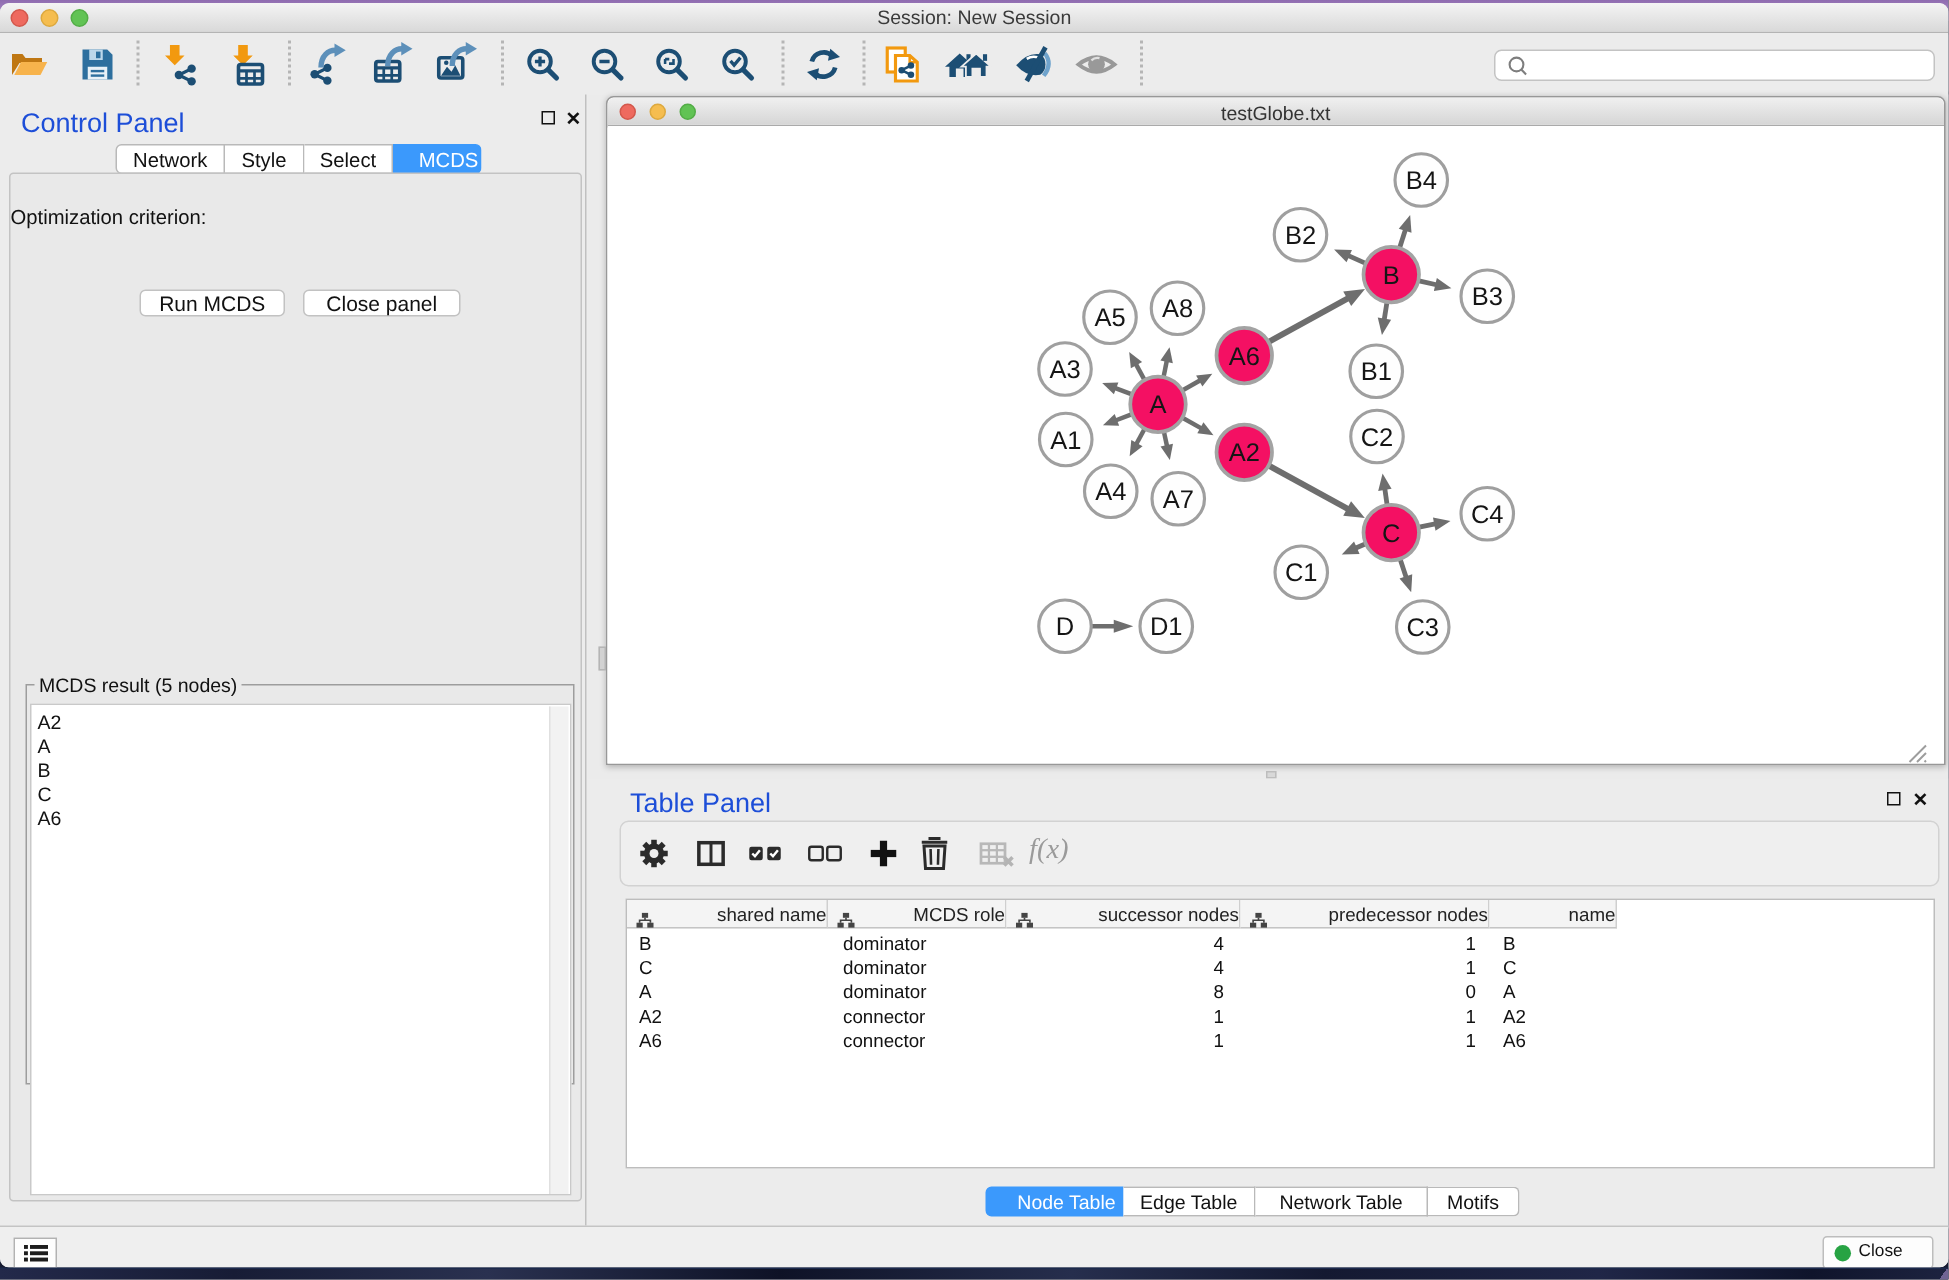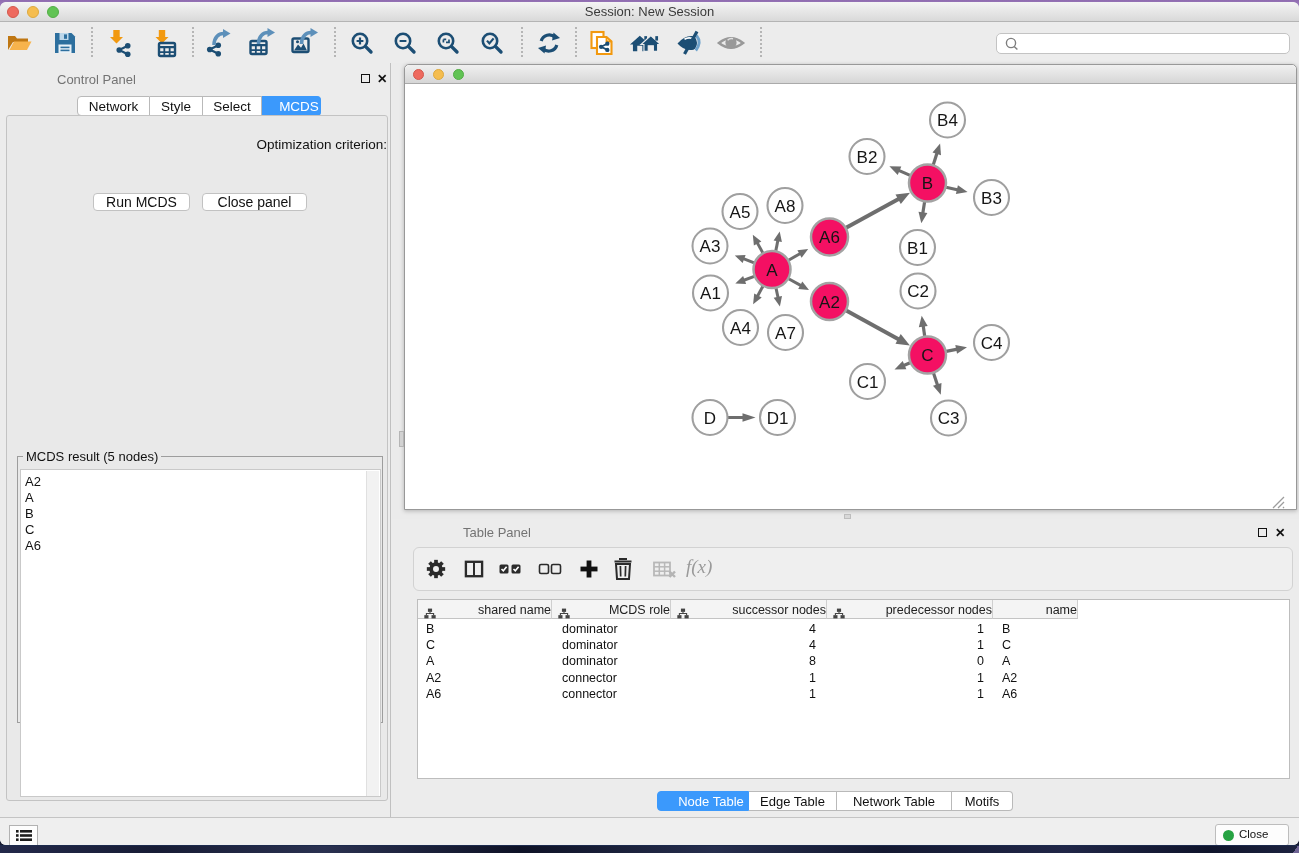--- a/index.html
+++ b/index.html
@@ -20,36 +20,36 @@
 #title { position:absolute; width:100%; top:2px; text-align:center; font-size:13px; color:#3a3a3a; }
 
 #toolbar { position:absolute; left:0; top:21px; width:100%; height:38px; background:#ececec; }
 .sep { position:absolute; top:4px; height:30px; width:0; border-left:2px dotted #b5b5b5; }
 #search { position:absolute; left:996px; top:10px; width:294px; height:21px; background:#fff;
   border:1px solid #c3c3c3; border-radius:5px; }
 
 #main { position:absolute; left:0; top:61px; width:1299px; height:756px; background:#ececec; }
 #leftpanel { position:absolute; left:0; top:0; width:391px; height:756px; border-right:1px solid #c0c0c0; }
 #rightarea { position:absolute; left:392px; top:0; width:907px; height:756px; background:#ebebeb; }
-.paneltitle { font-size:13px; color:#737373;margin-left:43px; }
+.paneltitle { font-size:18px; color:#1d4ed8; }
 
 #cp-title { position:absolute; left:14px; top:9px; }
 .wbtn { position:absolute; top:13px; font-size:12px; color:#111; }
 .wbtn.sq { width:9px; height:9px; border:1.6px solid #111; }
 .wbtn.xx { font-size:12.5px; font-weight:bold; }
 #cp-tabs { position:absolute; left:77px; top:33px; height:20px; display:flex; }
 .seg { height:20px; background:#fff; border:1px solid #b9b9b9; border-left:none;
   font-size:13.5px; color:#111; display:flex; align-items:center; justify-content:center; }
 .seg.first { border-left:1px solid #b9b9b9; border-radius:4px 0 0 4px; }
 .seg.sel { background:#3b99fc; color:#fff; border-color:#3b99fc;padding-left:16px; }
 #cp-tabs .seg.sel { border-radius:0 4px 4px 0; }
 #btabs .seg.sel { border-radius:4px 0 0 4px; }
 #cp-panel { position:absolute; left:6px; top:52px; width:382px; height:686px;
   background:#e9e9e9; border:1px solid #c3c3c3; border-radius:3px; }
-#opt-label { position:absolute; left:0; top:21px; width:100%; text-align:right; font-size:13.5px; color:#111; }
+#opt-label { position:absolute; left:0; top:21px; width:100%; text-align:left; font-size:13.5px; color:#111; }
 #dropdown { position:absolute; left:36px; top:43px; width:312px; height:20px; background:#fff;
   border:1px solid #b6b6b6; border-radius:4px; font-size:13.5px; color:#111; }
 #dropdown span { position:absolute; left:12px; top:2px; font-size:14px; }
 #dd-btn { position:absolute; right:-1px; top:-1px; width:19px; height:20px; border-radius:0 4px 4px 0;
   background:linear-gradient(#59aafd,#2077f3); }
 .btn { position:absolute; height:18px; background:#fff; border:1px solid #c2c2c2; border-radius:4px;
   font-size:14px; color:#111; text-align:center; line-height:16px; }
 #groupbox { position:absolute; left:10px; top:340px; width:366px; height:267px;
   border:1px solid #9d9d9d; }
 #groupbox .glabel { position:absolute; left:5px; top:-8px; background:#e9e9e9; padding:0 3px;
@@ -260,20 +260,21 @@
           </div>
         </div>
       </div>
     </div>
     <div id="rightarea">
       <div id="netwin">
         <div id="net-titlebar">
           <div class="tl t1" style="left:8px"></div>
             <div class="tl t2" style="left:28px"></div>
             <div class="tl t3" style="left:48px"></div>
+          <div id="net-title">testGlobe.txt</div>
         </div>
         <div id="graphbox">
             <svg id="graph" style="display:block" width="892" height="424" viewBox="0 0 892 424" xmlns="http://www.w3.org/2000/svg" font-family="Liberation Sans, sans-serif">
 <line x1="357.8" y1="167.9" x2="351.9" y2="157.1" stroke="#6e6e6e" stroke-width="3"></line>
 <polygon points="347.8,149.7 356.4,156.4 348.9,160.5" fill="#6e6e6e"></polygon>
 <line x1="370.8" y1="165.9" x2="373.0" y2="154.8" stroke="#6e6e6e" stroke-width="3"></line>
 <polygon points="374.7,146.5 376.9,157.1 368.6,155.4" fill="#6e6e6e"></polygon>
 <line x1="349.2" y1="177.8" x2="337.7" y2="173.4" stroke="#6e6e6e" stroke-width="3"></line>
 <polygon points="329.8,170.4 340.6,170.0 337.6,177.9" fill="#6e6e6e"></polygon>
 <line x1="349.3" y1="191.3" x2="338.2" y2="195.5" stroke="#6e6e6e" stroke-width="3"></line>

